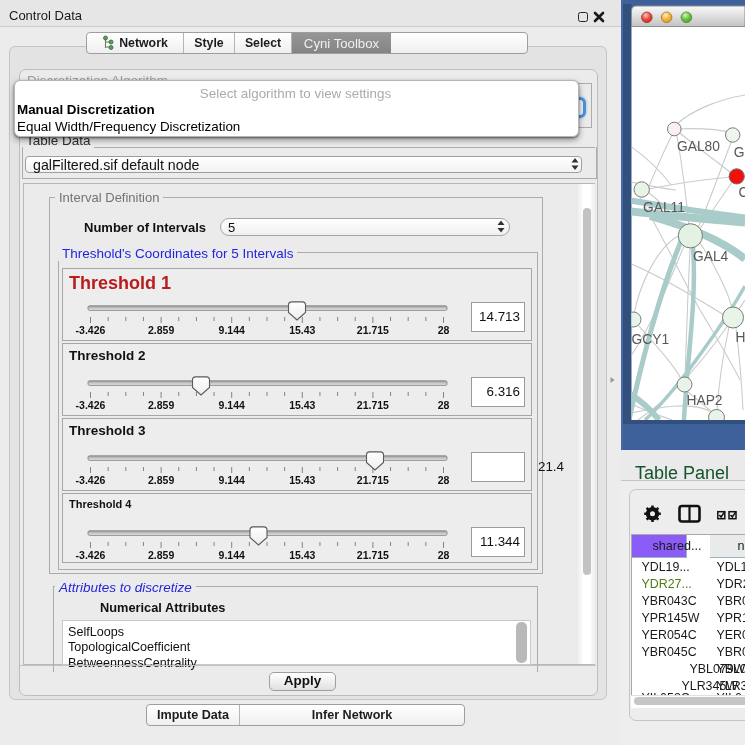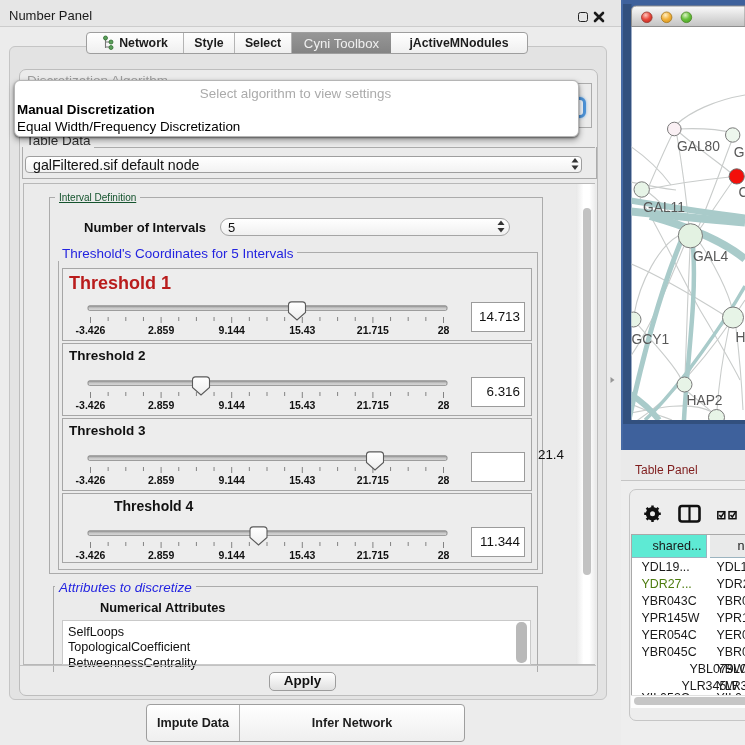--- a/index.html
+++ b/index.html
@@ -6,21 +6,21 @@
 body{width:745px;height:745px;position:relative;background:#ececec;
   font-family:"Liberation Sans",sans-serif;overflow:hidden;}
 .abs{position:absolute;}
 .b{font-weight:bold;}
 .gtitle{position:absolute;background:#ebebeb;padding:0 4px;font-size:13.5px;line-height:14px;white-space:nowrap;}
 </style>
 </head>
 <body>
 
 <div class="abs" style="left:0;top:0;width:621px;height:26px;background:#e6e6e6;border-bottom:1px solid #cccccc;"></div>
-<div class="abs" style="left:9px;top:8px;font-size:13px;color:#1a1a1a;">Number Panel</div>
+<div class="abs" style="left:9px;top:8px;font-size:13px;color:#1a1a1a;">Control Data</div>
 
 <div class="abs" style="left:578px;top:11.5px;width:8px;height:8px;border:1.6px solid #222;border-radius:2.5px;"></div>
 <svg class="abs" style="left:592px;top:10px;" width="14" height="14" viewBox="0 0 14 14">
   <path d="M3 3 L11 11 M11 3 L3 11" stroke="#1a1a1a" stroke-width="2.6" stroke-linecap="round"></path>
 </svg>
 
 <div class="abs" style="left:9px;top:46px;width:596px;height:652px;background:#e3e3e3;border:1px solid #c5c5c5;border-radius:6px;"></div>
 
 <div class="abs" style="left:86px;top:32px;width:440px;height:20px;background:linear-gradient(#ffffff,#efefef);border:1px solid #9e9e9e;border-radius:4px;display:flex;font-size:12.3px;font-weight:bold;color:#1c1c1c;z-index:5;">
   <div style="width:96px;border-right:1px solid #b4b4b4;display:flex;align-items:center;justify-content:center;">
@@ -28,21 +28,20 @@
       <path d="M3.5 3 V13 M3.5 7 H8.5 M3.5 12 H8.5" stroke="#777" stroke-width="1.1" fill="none"></path>
       <circle cx="3.5" cy="3" r="2" fill="#5aa05a" stroke="#2e6b2e" stroke-width="0.8"></circle>
       <circle cx="9" cy="7" r="2" fill="#5aa05a" stroke="#2e6b2e" stroke-width="0.8"></circle>
       <circle cx="9" cy="12.5" r="2" fill="#5aa05a" stroke="#2e6b2e" stroke-width="0.8"></circle>
     </svg>
     <span>Network</span>
   </div>
   <div style="width:50px;border-right:1px solid #b4b4b4;display:flex;align-items:center;justify-content:center;">Style</div>
   <div style="width:56px;border-right:1px solid #b4b4b4;display:flex;align-items:center;justify-content:center;">Select</div>
   <div style="width:99px;background:linear-gradient(#969696,#848484);color:#f0f0f0;font-weight:normal;font-size:13.2px;display:flex;align-items:center;justify-content:center;">Cyni Toolbox</div>
-  <div style="flex:1;display:flex;align-items:center;justify-content:center;">jActiveMNodules</div>
 </div>
 
 <div class="abs" style="left:19px;top:69px;width:577px;height:625px;background:#ebebeb;border:1px solid #bdbdbd;border-radius:7px;"></div>
 
 <div class="abs" style="left:22px;top:83px;width:568px;height:43px;border:1px solid #ababab;"></div>
 <div class="abs" style="left:27px;top:72.5px;font-size:13.5px;color:#9d9d9d;">Discretization Algorithm</div>
 
 <div class="abs" style="left:556px;top:97px;width:24px;height:15px;border:3px solid #4d92d6;border-radius:6px;background:#eef3f9;box-shadow:0 0 3px #7fb3e3;"></div>
 
 <div class="abs" style="left:22px;top:147px;width:573px;height:31px;border:1px solid #ababab;border-top:none;"></div>
@@ -55,21 +54,21 @@
   <path d="M6 1 L9.5 5.5 L2.5 5.5 Z" fill="#333"></path>
   <path d="M6 13 L9.5 8.5 L2.5 8.5 Z" fill="#333"></path>
 </svg>
 
 <div class="abs" style="left:23px;top:183px;width:572px;height:482px;border:1px solid #b8b8b8;box-sizing:border-box;"></div>
 
 <div class="abs" style="left:576px;top:184px;width:19px;height:480px;background:linear-gradient(90deg,#e8e8e8,#ffffff 40%,#ffffff 70%,#ededed);"></div>
 <div class="abs" style="left:583px;top:208px;width:8px;height:367px;background:#c2c2c2;border-radius:4px;"></div>
 
 <div class="abs" style="left:49px;top:197px;width:492px;height:375px;border:1px solid #ababab;"></div>
-<div class="gtitle" style="left:55px;top:190.5px;color:#14532d;font-size:10px;line-height:14.5px;text-decoration:underline;">Interval Definition</div>
+<div class="gtitle" style="left:55px;top:190.5px;color:#737373;font-size:13px;line-height:14.5px;">Interval Definition</div>
 
 <div class="abs b" style="left:84px;top:219.5px;font-size:13px;color:#111;">Number of Intervals</div>
 <div class="abs" style="left:220px;top:217.5px;width:290px;height:18px;box-sizing:border-box;background:linear-gradient(#ffffff,#f0f0f0);border:1px solid #a5a5a5;border-radius:9px;"></div>
 <div class="abs" style="left:228px;top:219.5px;font-size:13px;color:#111;">5</div>
 <svg class="abs" style="left:495px;top:219px;" width="12" height="15" viewBox="0 0 12 15">
   <path d="M6 1.5 L9.5 6 L2.5 6 Z" fill="#333"></path>
   <path d="M6 13.5 L9.5 9 L2.5 9 Z" fill="#333"></path>
 </svg>
 
 <div class="abs" style="left:58px;top:252px;width:478px;height:316px;border:1px solid #ababab;"></div>
@@ -125,24 +124,24 @@
     <path d="M27.50 48 V54 M45.15 48 V52 M62.80 48 V52 M80.45 48 V52 M98.10 48 V54 M115.75 48 V52 M133.40 48 V52 M151.05 48 V52 M168.70 48 V54 M186.35 48 V52 M204.00 48 V52 M221.65 48 V52 M239.30 48 V54 M256.95 48 V52 M274.60 48 V52 M292.25 48 V52 M309.90 48 V54 M327.55 48 V52 M345.20 48 V52 M362.85 48 V52 M380.50 48 V54" stroke="#838383" stroke-width="1"></path>
     <text x="27.5" y="64.5" text-anchor="middle" font-size="10.5" font-weight="bold" fill="#111" font-family="Liberation Sans, sans-serif">-3.426</text>
     <text x="98.1" y="64.5" text-anchor="middle" font-size="10.5" font-weight="bold" fill="#111" font-family="Liberation Sans, sans-serif">2.859</text>
     <text x="168.7" y="64.5" text-anchor="middle" font-size="10.5" font-weight="bold" fill="#111" font-family="Liberation Sans, sans-serif">9.144</text>
     <text x="239.3" y="64.5" text-anchor="middle" font-size="10.5" font-weight="bold" fill="#111" font-family="Liberation Sans, sans-serif">15.43</text>
     <text x="309.9" y="64.5" text-anchor="middle" font-size="10.5" font-weight="bold" fill="#111" font-family="Liberation Sans, sans-serif">21.715</text>
     <text x="380.5" y="64.5" text-anchor="middle" font-size="10.5" font-weight="bold" fill="#111" font-family="Liberation Sans, sans-serif">28</text>
     <path d="M303.5 36 Q303.5 32.9 306.6 32.9 L317.4 32.9 Q320.5 32.9 320.5 36 L320.5 43.5 L312.0 51 L303.5 43.5 Z" fill="url(#kg)" stroke="#5a5a5a" stroke-width="1.1"></path>
   </svg>
   <div class="abs" style="left:408px;top:33px;width:54px;height:30px;box-sizing:border-box;background:#fff;border:1px solid #9b9b9b;"></div>
-  <div class="abs" style="left:408px;top:28px;width:49px;text-align:right;font-size:13.4px;color:#111;padding-left:44px;">21.4</div>
+  <div class="abs" style="left:408px;top:40px;width:49px;text-align:right;font-size:13.4px;color:#111;padding-left:44px;">21.4</div>
 </div>
 <div class="abs" style="left:62px;top:493px;width:470px;height:70px;background:#ededed;border:1px solid #a6a6a6;box-sizing:border-box;">
-  <div class="abs b" style="left:6px;top:3.5px;font-size:14px;color:#111;margin-left:45px;">Threshold 4</div>
+  <div class="abs b" style="left:6px;top:3.5px;font-size:11px;color:#111;">Threshold 4</div>
   <svg class="abs" style="left:0;top:0;" width="468" height="68" viewBox="0 0 468 68">
     <rect x="25" y="36.8" width="359" height="4.6" rx="1.5" fill="url(#tg)" stroke="#7d7d7d" stroke-width="0.8"></rect>
     <path d="M27.50 48 V54 M45.15 48 V52 M62.80 48 V52 M80.45 48 V52 M98.10 48 V54 M115.75 48 V52 M133.40 48 V52 M151.05 48 V52 M168.70 48 V54 M186.35 48 V52 M204.00 48 V52 M221.65 48 V52 M239.30 48 V54 M256.95 48 V52 M274.60 48 V52 M292.25 48 V52 M309.90 48 V54 M327.55 48 V52 M345.20 48 V52 M362.85 48 V52 M380.50 48 V54" stroke="#838383" stroke-width="1"></path>
     <text x="27.5" y="64.5" text-anchor="middle" font-size="10.5" font-weight="bold" fill="#111" font-family="Liberation Sans, sans-serif">-3.426</text>
     <text x="98.1" y="64.5" text-anchor="middle" font-size="10.5" font-weight="bold" fill="#111" font-family="Liberation Sans, sans-serif">2.859</text>
     <text x="168.7" y="64.5" text-anchor="middle" font-size="10.5" font-weight="bold" fill="#111" font-family="Liberation Sans, sans-serif">9.144</text>
     <text x="239.3" y="64.5" text-anchor="middle" font-size="10.5" font-weight="bold" fill="#111" font-family="Liberation Sans, sans-serif">15.43</text>
     <text x="309.9" y="64.5" text-anchor="middle" font-size="10.5" font-weight="bold" fill="#111" font-family="Liberation Sans, sans-serif">21.715</text>
     <text x="380.5" y="64.5" text-anchor="middle" font-size="10.5" font-weight="bold" fill="#111" font-family="Liberation Sans, sans-serif">28</text>
     <path d="M187.0 36 Q187.0 32.9 190.1 32.9 L200.9 32.9 Q204.0 32.9 204.0 36 L204.0 43.5 L195.5 51 L187.0 43.5 Z" fill="url(#kg)" stroke="#5a5a5a" stroke-width="1.1"></path>
@@ -157,21 +156,21 @@
 
 <div class="abs" style="left:62px;top:620px;width:469px;height:45px;background:#ffffff;border:1px solid #c9c9c9;box-sizing:border-box;"></div>
 <div class="abs" style="left:68px;top:624.5px;font-size:12.6px;color:#111;text-align:center;">SelfLoops</div>
 <div class="abs" style="left:68px;top:640px;font-size:12.6px;color:#111;">TopologicalCoefficient</div>
 <div class="abs" style="left:68px;top:655.5px;font-size:12.6px;color:#111;">BetweennessCentrality</div>
 <div class="abs" style="left:516px;top:622px;width:11px;height:41px;background:#b9b9b9;border-radius:5px;"></div>
 
 <div class="abs" style="left:20px;top:665px;width:576px;height:0;border-top:1px solid #c2c2c2;"></div>
 <div class="abs" style="left:269px;top:672px;width:67px;height:19px;box-sizing:border-box;background:linear-gradient(#ffffff,#e0e0e0);border:1px solid #9d9d9d;border-radius:5px;text-align:center;font-size:13.5px;font-weight:bold;color:#111;line-height:16.5px;">Apply</div>
 
-<div class="abs" style="left:146px;top:704px;width:319px;height:38px;background:linear-gradient(#ffffff,#efefef);border:1px solid #9e9e9e;border-radius:4px;box-sizing:border-box;display:flex;font-size:12.6px;font-weight:bold;color:#1c1c1c;">
+<div class="abs" style="left:146px;top:704px;width:319px;height:22px;background:linear-gradient(#ffffff,#efefef);border:1px solid #9e9e9e;border-radius:4px;box-sizing:border-box;display:flex;font-size:12.6px;font-weight:bold;color:#1c1c1c;">
   <div style="width:92px;border-right:1px solid #b4b4b4;display:flex;align-items:center;justify-content:center;">Impute Data</div>
   <div style="flex:1;display:flex;align-items:center;justify-content:center;">Infer Network</div>
 </div>
 
 <svg class="abs" style="left:608.5px;top:375.5px;" width="7" height="8" viewBox="0 0 7 8">
   <path d="M1.5 1 L5.5 4 L1.5 7 Z" fill="#979797"></path>
 </svg>
 
 <div class="abs" style="left:14px;top:80px;width:563px;height:54.5px;background:#ffffff;border:1px solid #b5b5b5;border-radius:6px;box-shadow:0 3px 6px rgba(0,0,0,0.4),0 1px 2px rgba(0,0,0,0.45);z-index:20;"></div>
 <div class="abs" style="left:14px;top:86px;width:563px;text-align:center;font-size:13.4px;color:#ababab;z-index:21;">Select algorithm to view settings</div>
@@ -260,21 +259,21 @@
 <text x="738.5" y="196.5" font-family="Liberation Sans, sans-serif" font-size="13.8" fill="#585858">C</text>
 <text x="643" y="211.5" font-family="Liberation Sans, sans-serif" font-size="13.8" fill="#585858">GAL11</text>
 <text x="693" y="261" font-family="Liberation Sans, sans-serif" font-size="13.8" fill="#585858">GAL4</text>
 <text x="631.5" y="343.5" font-family="Liberation Sans, sans-serif" font-size="13.8" fill="#585858">GCY1</text>
 <text x="735.5" y="342" font-family="Liberation Sans, sans-serif" font-size="13.8" fill="#585858">H</text>
 <text x="686.5" y="404.5" font-family="Liberation Sans, sans-serif" font-size="13.8" fill="#585858">HAP2</text>
 </g>
 </svg>
 
 <div class="abs" style="left:621px;top:450px;width:124px;height:31px;background:#eaeaea;border-bottom:1px solid #c5c5c5;box-sizing:border-box;"></div>
-<div class="abs" style="left:635px;top:463px;font-size:12px;color:#7f1d1d;">Table Panel</div>
+<div class="abs" style="left:635px;top:463px;font-size:18px;color:#14532d;">Table Panel</div>
 <div class="abs" style="left:621px;top:481px;width:124px;height:264px;background:#eeeeee;"></div>
 <div class="abs" style="left:629px;top:489px;width:130px;height:232px;background:#ededed;border:1.4px solid #c6c6c6;border-radius:7px;box-sizing:border-box;"></div>
 <svg class="abs" style="left:621px;top:481px;" width="124" height="264" viewBox="621 481 124 264">
 <g fill="none" stroke="#111">
 <g>
 <circle cx="652.5" cy="513.7" r="4.6" stroke-width="4.2"></circle>
 <g stroke-width="2.5" stroke-linecap="butt">
 <path d="M652.5 505.4 v2.5 M652.5 519.5 v2.5 M644.2 513.7 h2.5 M658.3 513.7 h2.5 M646.6 507.8 l1.8 1.8 M656.6 517.8 l1.8 1.8 M658.4 507.8 l-1.8 1.8 M648.4 517.8 l-1.8 1.8"></path>
 </g>
 </g>
@@ -282,21 +281,21 @@
 <path d="M689.5 506 v15.5" stroke-width="2.2"></path>
 <g stroke-width="1.5">
 <rect x="717.8" y="511.7" width="7" height="7"></rect>
 <path d="M719.3 515 l1.8 2 l3.6-5.3"></path>
 <rect x="729" y="511.7" width="7" height="7"></rect>
 <path d="M730.5 515 l1.8 2 l3.6-5.3"></path>
 </g>
 </g>
 </svg>
 <div class="abs" style="left:630.5px;top:534px;width:115px;height:172px;background:#ffffff;border-left:1px solid #a9a9a9;border-top:1px solid #a9a9a9;box-sizing:border-box;"></div>
-<div class="abs" style="left:631.5px;top:535px;width:75px;height:23px;background:#5eead4;border-right:1px solid #9bb4c0;border-bottom:1px solid #9bb4c0;box-sizing:border-box;font-size:12.6px;color:#1a1a1a;line-height:23px;padding-left:21px;">shared...</div>
+<div class="abs" style="left:631.5px;top:535px;width:55px;height:23px;background:#8b5cf6;border-right:1px solid #9bb4c0;border-bottom:1px solid #9bb4c0;box-sizing:border-box;font-size:12.6px;color:#1a1a1a;line-height:23px;padding-left:21px;">shared...</div>
 <div class="abs" style="left:709.5px;top:535px;width:36px;height:23px;background:#e9eaea;border-bottom:1px solid #9bb4c0;box-sizing:border-box;font-size:12.6px;color:#1a1a1a;line-height:23px;padding-left:28px;">n</div>
 <div class="abs" style="left:641.5px;top:560.0px;font-size:12.4px;color:#1a1a1a;">YDL19...</div>
 <div class="abs" style="left:716.5px;top:560.0px;font-size:12.4px;color:#1a1a1a;">YDL1</div>
 <div class="abs" style="left:641.5px;top:577.0px;font-size:12.4px;color:#4d7c0f;">YDR27...</div>
 <div class="abs" style="left:716.5px;top:577.0px;font-size:12.4px;color:#1a1a1a;">YDR2</div>
 <div class="abs" style="left:641.5px;top:594.0px;font-size:12.4px;color:#1a1a1a;">YBR043C</div>
 <div class="abs" style="left:716.5px;top:594.0px;font-size:12.4px;color:#1a1a1a;">YBR0</div>
 <div class="abs" style="left:641.5px;top:611.0px;font-size:12.4px;color:#1a1a1a;">YPR145W</div>
 <div class="abs" style="left:716.5px;top:611.0px;font-size:12.4px;color:#1a1a1a;">YPR1</div>
 <div class="abs" style="left:641.5px;top:628.0px;font-size:12.4px;color:#1a1a1a;">YER054C</div>

